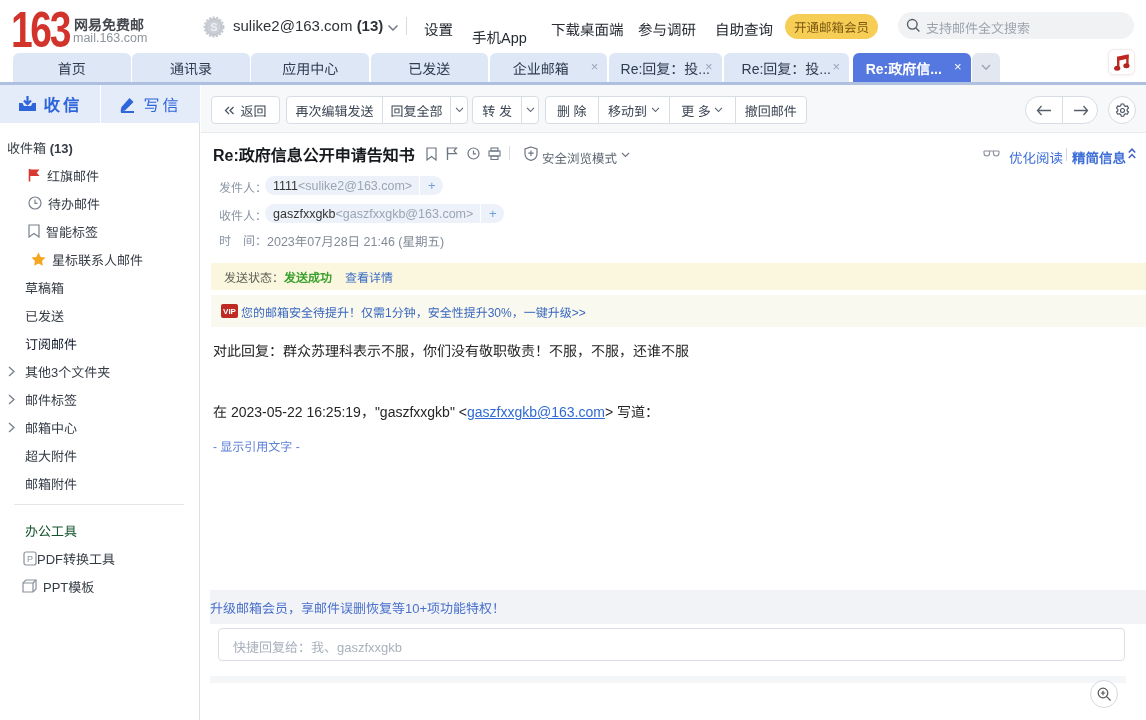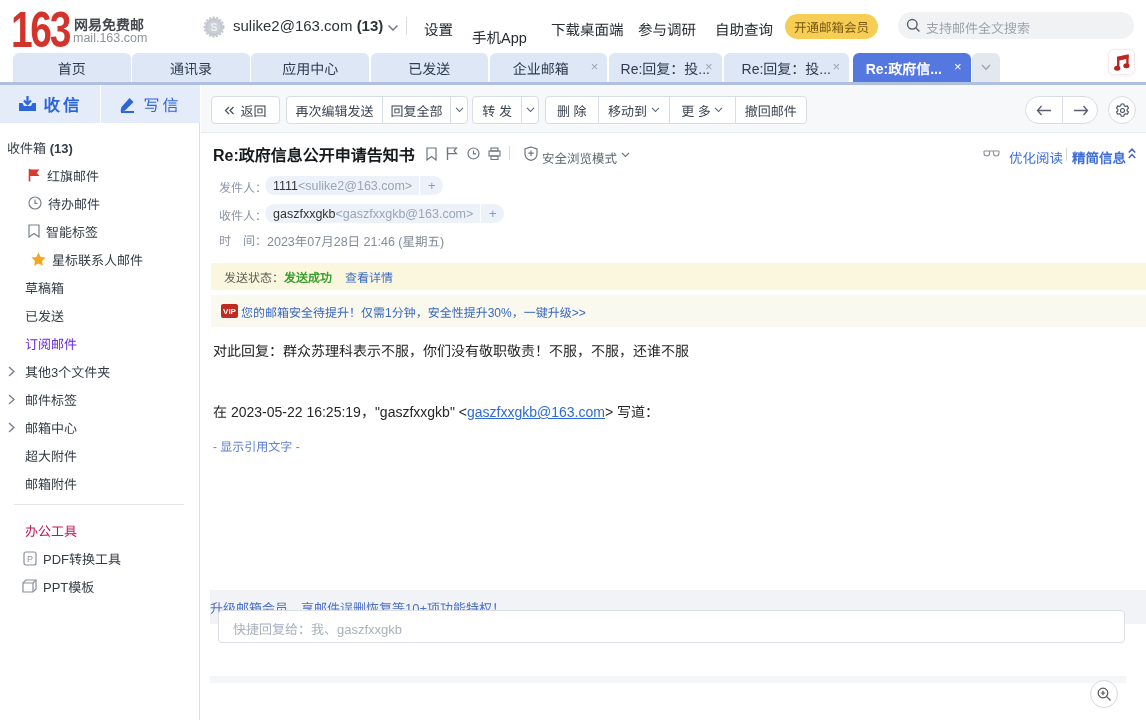--- a/index.html
+++ b/index.html
@@ -244,21 +244,21 @@
 </div>
 
 <div class="abs" style="left:213px;top:340px;font-size:14px;color:#262626;">对此回复：群众苏理科表示不服，你们没有敬职敬责！不服，不服，还谁不服</div>
 <div class="abs" style="left:213px;top:401px;font-size:14px;color:#262626;">在 2023-05-22 16:25:19，"gaszfxxgkb" &lt;<a style="color:#2f6bd3;text-decoration:underline;">gaszfxxgkb@163.com</a>&gt; 写道：</div>
 <div class="abs" style="left:213px;top:437px;font-size:12px;color:#5c7fd6;">- 显示引用文字 -</div>
 
 <div class="abs flex" style="left:210px;top:590px;width:936px;height:34px;background:#f1f3f6;">
   <span style="font-size:13px;color:#4a70cc;">升级邮箱会员，享邮件误删恢复等10+项功能特权！</span>
 </div>
 <div class="abs" style="left:210px;top:676px;width:916px;height:7px;background:#f4f6f8;"></div>
-<div class="abs" style="left:218px;top:610px;width:907px;height:33px;background:#fff;border:1px solid #dbdfe5;border-radius:4px;padding-left:40px;">
+<div class="abs" style="left:218px;top:628px;width:907px;height:33px;background:#fff;border:1px solid #dbdfe5;border-radius:4px;padding-left:40px;">
   <div class="abs" style="left:14px;top:8px;font-size:13px;color:#a9b1bc;">快捷回复给：我、gaszfxxgkb</div>
 </div>
 <div class="abs" style="left:1090px;top:680px;width:28px;height:28px;border:1px solid #d4d8de;border-radius:50%;background:#fff;">
   <svg class="abs" style="left:6px;top:6px;" width="15" height="15" viewBox="0 0 15 15">
     <circle cx="6" cy="6" r="4.8" fill="none" stroke="#555" stroke-width="1.2"></circle>
     <line x1="9.7" y1="9.7" x2="13.5" y2="13.5" stroke="#555" stroke-width="1.2"></line>
     <path d="M6 3.8 L6 8.2 M3.8 6 L8.2 6" stroke="#555" stroke-width="1.2"></path>
   </svg>
 </div>
 
@@ -300,21 +300,21 @@
       </span>
       <span style="margin-left:6px;font-size:13px;color:#363c46;">星标联系人邮件</span>
     </div>
     <div style="position:absolute;left:0;top:273px;width:200px;height:28px;display:flex;align-items:center;">
       <span style="margin-left:25px;font-size:13px;color:#363c46;">草稿箱</span>
     </div>
     <div style="position:absolute;left:0;top:301px;width:200px;height:28px;display:flex;align-items:center;">
       <span style="margin-left:25px;font-size:13px;color:#363c46;">已发送</span>
     </div>
     <div style="position:absolute;left:0;top:329px;width:200px;height:28px;display:flex;align-items:center;">
-      <span style="margin-left:25px;font-size:13px;color:#6d28d9;">订阅邮件</span>
+      <span style="margin-left:25px;font-size:13px;color:#0f172a;">订阅邮件</span>
     </div>
     <div style="position:absolute;left:0;top:357px;width:200px;height:28px;display:flex;align-items:center;">
       <span style="margin-left:8px;display:flex;">
         <svg width="7" height="11" viewBox="0 0 7 11">
           <path d="M1 1 L6 5.5 L1 10" stroke="#7a828d" stroke-width="1.4" fill="none"></path>
         </svg>
       </span>
       <span style="margin-left:10px;font-size:13px;color:#363c46;">其他3个文件夹</span>
     </div>
     <div style="position:absolute;left:0;top:385px;width:200px;height:28px;display:flex;align-items:center;">
@@ -333,30 +333,30 @@
       </span>
       <span style="margin-left:10px;font-size:13px;color:#363c46;">邮箱中心</span>
     </div>
     <div style="position:absolute;left:0;top:441px;width:200px;height:28px;display:flex;align-items:center;">
       <span style="margin-left:25px;font-size:13px;color:#363c46;">超大附件</span>
     </div>
     <div style="position:absolute;left:0;top:469px;width:200px;height:28px;display:flex;align-items:center;">
       <span style="margin-left:25px;font-size:13px;color:#363c46;">邮箱附件</span>
     </div>
     <div style="position:absolute;left:0;top:516px;width:200px;height:28px;display:flex;align-items:center;">
-      <span style="margin-left:25px;font-size:13px;color:#be185d;">办公工具</span>
+      <span style="margin-left:25px;font-size:13px;color:#14532d;">办公工具</span>
     </div>
     <div style="position:absolute;left:0;top:544px;width:200px;height:28px;display:flex;align-items:center;">
       <span style="margin-left:23px;display:flex;">
         <svg width="14" height="15" viewBox="0 0 14 15">
           <rect x="1" y="1" width="12" height="13" rx="2" fill="none" stroke="#8a919c" stroke-width="1.2"></rect>
           <text x="7" y="11" font-size="9" fill="#8a919c" text-anchor="middle">P</text>
         </svg>
       </span>
-      <span style="margin-left:6px;font-size:13px;color:#363c46;text-align:center;">PDF转换工具</span>
+      <span style="font-size:13px;color:#363c46;text-align:center;">PDF转换工具</span>
     </div>
     <div style="position:absolute;left:0;top:572px;width:200px;height:28px;display:flex;align-items:center;">
       <span style="margin-left:22px;display:flex;">
         <svg width="15" height="14" viewBox="0 0 15 14">
           <path d="M1 4 L4 1 L14 1 L14 10 L11 13 L1 13 Z" fill="none" stroke="#8a919c" stroke-width="1.2"></path>
           <path d="M1 4 L11 4 L11 13 M11 4 L14 1" fill="none" stroke="#8a919c" stroke-width="1.2"></path>
         </svg>
       </span>
       <span style="margin-left:6px;font-size:13px;color:#363c46;">PPT模板</span>
     </div>

